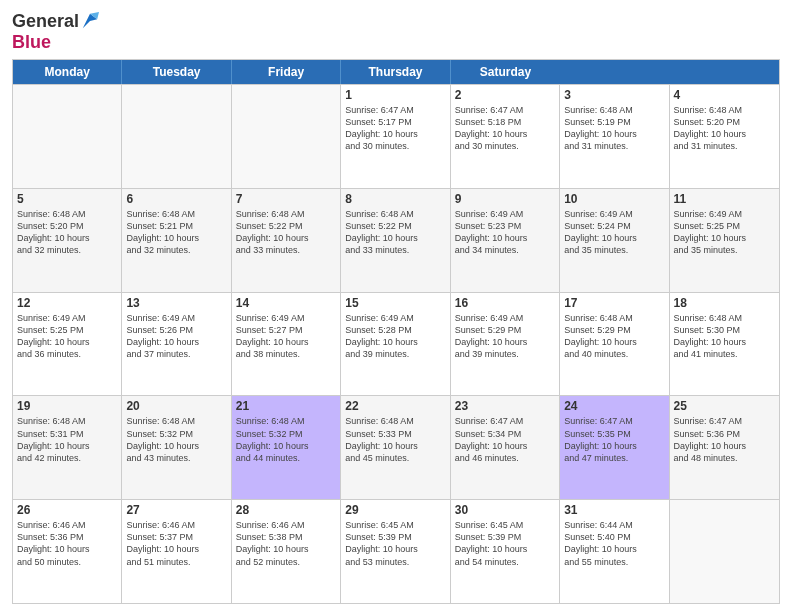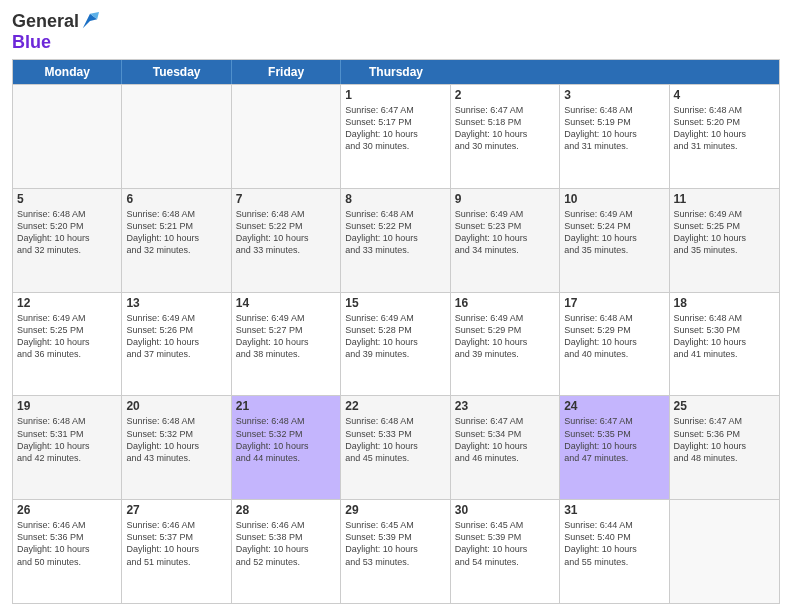--- a/index.html
+++ b/index.html
@@ -110,36 +110,37 @@
     <div class="logo">
       <div>
         <div style="display:flex;align-items:flex-end;">
           <span class="logo-general" style="font-size:18px;font-weight:bold;color:#333;">General</span>
           <svg class="logo-icon" viewBox="0 0 20 24" style="margin-left:2px;">
             <polygon points="2,20 10,4 18,10 10,12" fill="#1a6fc4"></polygon>
             <polygon points="10,4 20,2 18,10" fill="#5bb0e8"></polygon>
           </svg>
         </div>
         <div>
-          <span class="logo-blue" style="font-size:18px;font-weight:bold;color:#6d28d9;">Blue</span>
+          <span class="logo-blue" style="font-size:18px;font-weight:bold;color:#be185d;">Blue</span>
         </div>
       </div>
     </div>
     <div class="title-block">
       <div class="cal-title"></div>
       <div class="cal-subtitle"></div>
     </div>
   </div>
 
   <div class="calendar">
     <div class="cal-header-row">
         <div class="cal-header-cell">Monday</div>
         <div class="cal-header-cell">Tuesday</div>
         <div class="cal-header-cell">Friday</div>
         <div class="cal-header-cell">Thursday</div>
+        <div class="cal-header-cell">Saturday</div>
       </div>
     <div class="cal-body">
     <div class="cal-row">
           <div class="cal-cell empty"></div>
           <div class="cal-cell empty"></div>
           <div class="cal-cell empty"></div>
           <div class="cal-cell">
             <span class="day-num">1</span>
             <div class="cell-info" style="white-space: pre-line;">Sunrise: 6:47 AM
 Sunset: 5:17 PM

